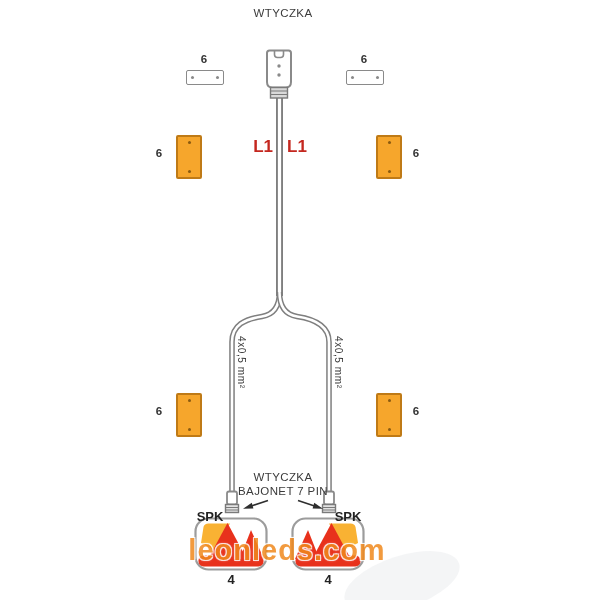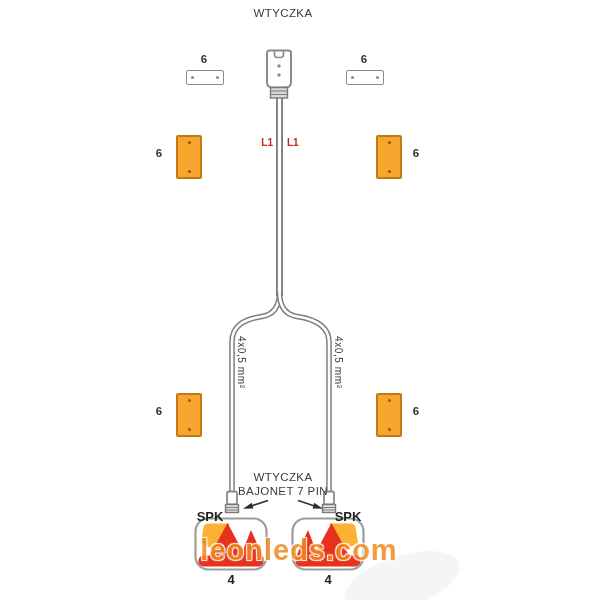--- a/index.html
+++ b/index.html
@@ -3,33 +3,33 @@
 <meta charset="utf-8">
 <style>
   html,body{margin:0;padding:0;background:#fff;}
   #canvas{position:relative;width:508px;height:600px;background:#fff;overflow:hidden;
           font-family:Liberation Sans, sans-serif;color:var(--text_dark,#3b3b3b);border-radius:21px;}
   .abs{position:absolute;}
   .ctr{text-align:center;}
   .title{font-size:11.5px;line-height:13.5px;letter-spacing:.4px;color:var(--text_dark,#3b3b3b);z-index:3;}
   .num{font-size:11.5px;font-weight:bold;color:#333;z-index:3;}
   .big-num{font-size:13px;font-weight:bold;color:#222;z-index:4;}
-  .wire-red{font-size:10px;font-weight:bold;color:var(--wire_label_red,#c4271f);z-index:3;}
+  .wire-red{font-size:17px;font-weight:bold;color:var(--wire_label_red,#c4271f);z-index:3;}
   .wire-spec{writing-mode:vertical-rl;font-size:10px;letter-spacing:.6px;color:var(--text_dark,#3b3b3b);z-index:3;}
   .plate{width:36px;height:13px;background:#fff;border:1.5px solid var(--outline_gray,#8a8a8a);
          border-radius:2px;z-index:2;}
   .plate .dot{position:absolute;width:3px;height:3px;border-radius:50%;background:#8a8a8a;top:5px;}
   .plate .dot.l{left:4px;} .plate .dot.r{right:4px;}
   .marker{width:22px;height:40px;background:var(--marker_fill,#f6a62c);
           border:2px solid var(--marker_border,#bf7a16);border-radius:2px;z-index:2;}
   .marker .dot{position:absolute;left:50%;margin-left:-1.5px;width:3px;height:3px;border-radius:50%;
                background:var(--marker_dot,#8a5a10);}
   .marker .dot.t{top:4px;} .marker .dot.b{bottom:4px;}
   .lamp{z-index:2;}
-  #watermark{left:182px;top:534px;width:234px;text-align:center;font-size:29px;font-weight:bold;
+  #watermark{left:170px;top:534px;width:234px;text-align:center;font-size:29px;font-weight:bold;
              letter-spacing:1px;color:var(--watermark_orange,#f0891d);opacity:.85;z-index:6;
              text-shadow:1px 1px 0 #fff,-1px -1px 0 #fff,1px -1px 0 #fff,-1px 1px 0 #fff,0 0 3px #fff;}
   #swoosh{left:342px;top:556px;width:120px;height:52px;background:#ebedef;border-radius:50%;
           transform:rotate(-18deg);opacity:.55;z-index:0;}
   #wiring{position:absolute;left:0;top:0;z-index:1;}
 </style>
 </head>
 <body>
 
 <div id="canvas">

